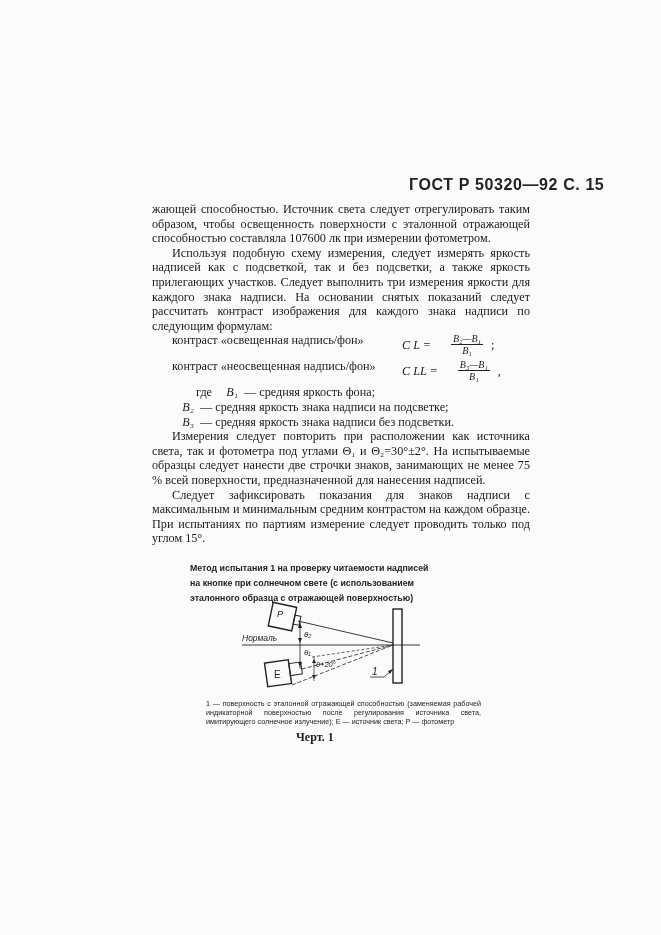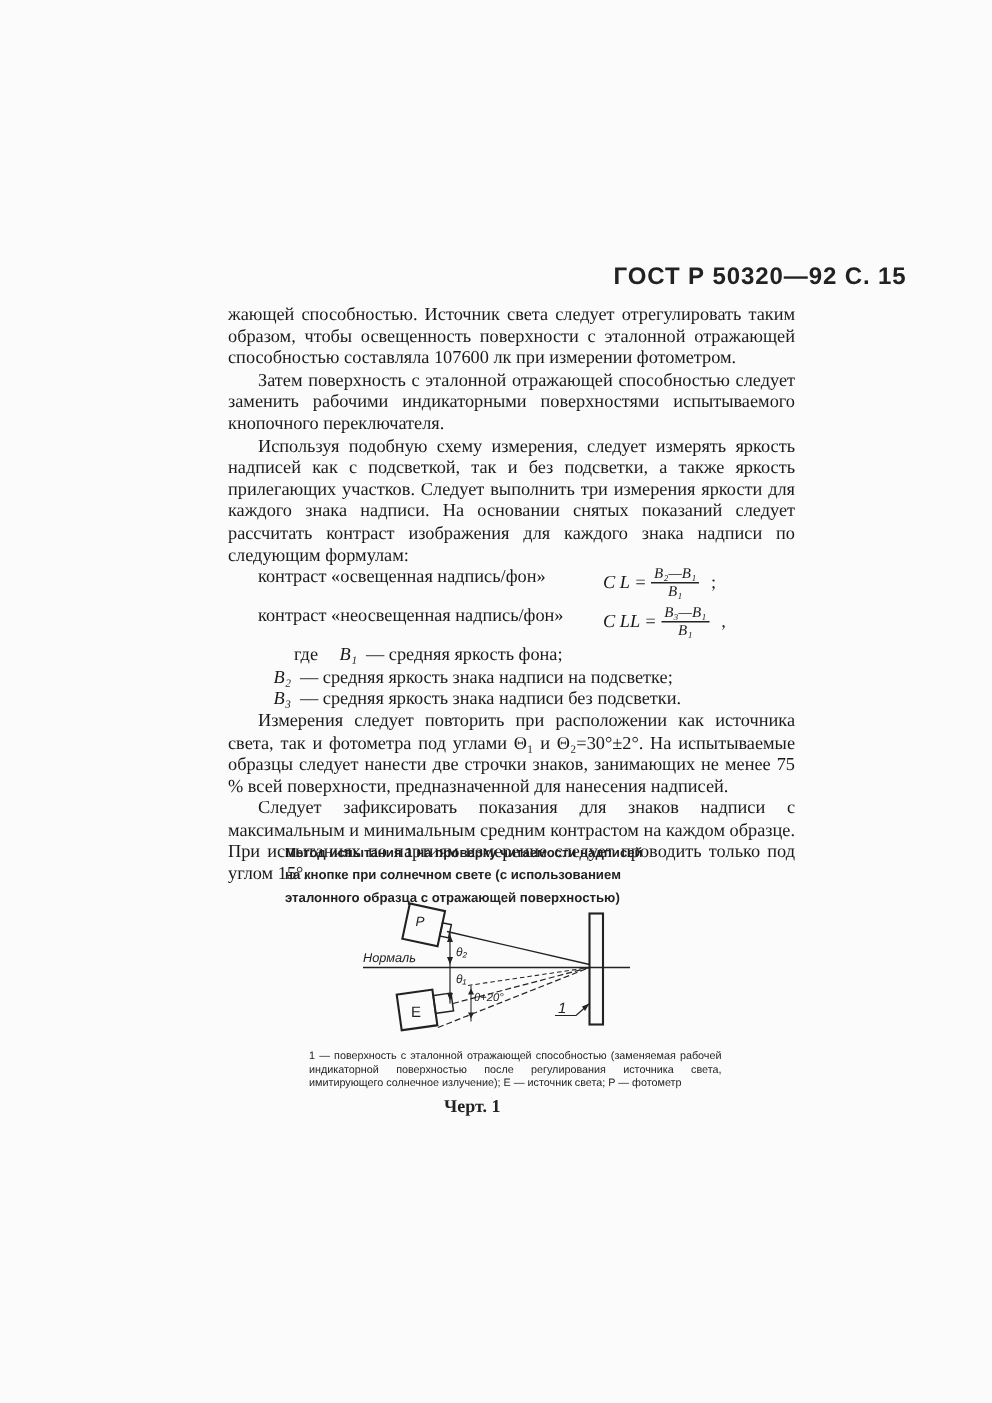--- a/index.html
+++ b/index.html
@@ -23,21 +23,21 @@
     text-align: justify;
   }
   .body-text p { margin: 0; }
   .indent { text-indent: 20px; }
   .formula-row {
     display: flex; align-items: flex-start; height: 26px;
   }
   .formula-label { width: 230px; padding-left: 20px; }
   .formula-label.second { padding-left: 20px; }
   .formula-expr { display: flex; align-items: center; font-style: italic; }
-  .frac { display: inline-flex; flex-direction: column; align-items: center; font-size: 10px; margin-left: 3px; }
+  .frac { display: inline-flex; flex-direction: column; align-items: center; font-size: 10px; margin-left: 20px; }
   .frac .num { border-bottom: 1px solid #222; padding: 0 2px; line-height: 11px; }
   .frac .den { line-height: 11px; }
   .punct { margin-left: 8px; font-style: normal; }
   .where-list { margin: 0; }
   .where-item { display: flex; }
   .where-item .sym { width: 42px; text-align: right; font-style: italic; padding-right: 6px; }
   .fig-title {
     position: absolute; left: 190px; top: 561px; width: 300px;
     font-family: "Liberation Sans", "DejaVu Sans", sans-serif;
     font-size: 8.8px; font-weight: bold; line-height: 15px; text-align: left; color: #222;
@@ -53,21 +53,20 @@
     font-size: 12px; font-weight: bold; color: #222;
   }
 </style>
 </head>
 <body>
 
 <div class="page-header">ГОСТ Р 50320—92 С. 15</div>
 
 <div class="body-text">
   <p>жающей способностью. Источник света следует отрегулировать таким образом, чтобы освещенность поверхности с эталонной отражающей способностью составляла 107600 лк при измерении фотометром.</p>
-  <p class="indent">Затем поверхность с эталонной отражающей способностью следует заменить рабочими индикаторными поверхностями испытываемого кнопочного переключателя.</p>
   <p class="indent">Используя подобную схему измерения, следует измерять яркость надписей как с подсветкой, так и без подсветки, а также яркость прилегающих участков. Следует выполнить три измерения яркости для каждого знака надписи. На основании снятых показаний следует рассчитать контраст изображения для каждого знака надписи по следующим формулам:</p>
 
   <div class="formula-row">
     <span class="formula-label">контраст «освещенная надпись/фон»</span>
     <span class="formula-expr">
       <span>C L =</span>
       <span class="frac">
         <span class="num">B₂—B₁</span>
         <span class="den">B₁</span>
       </span>

